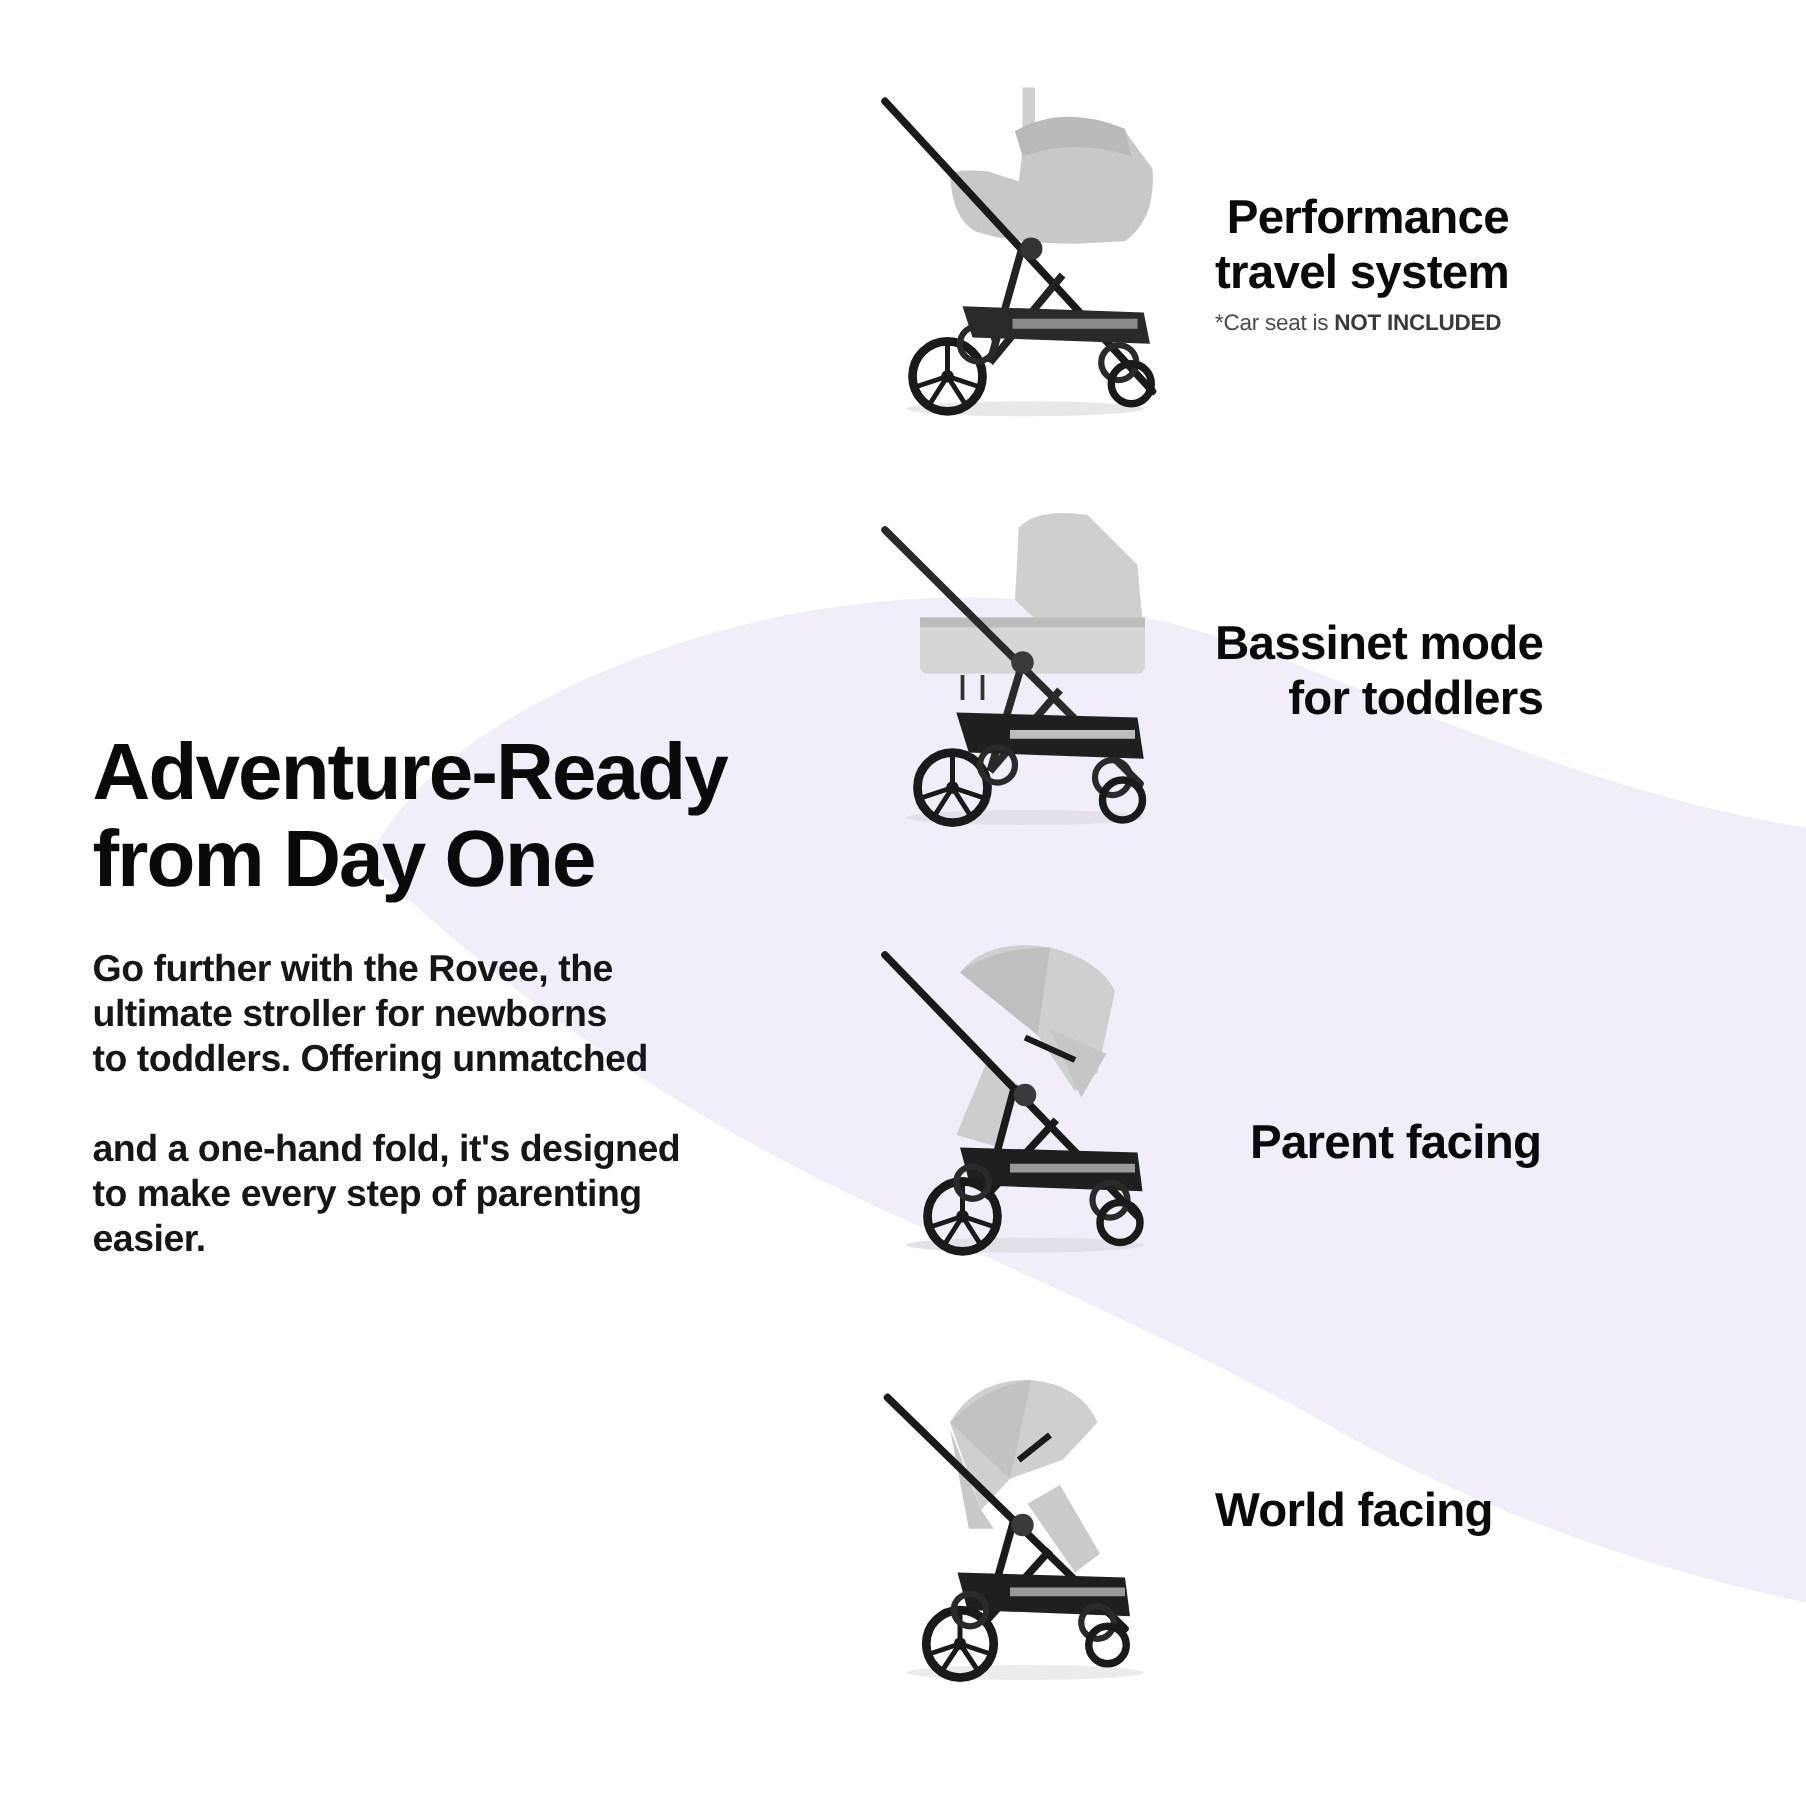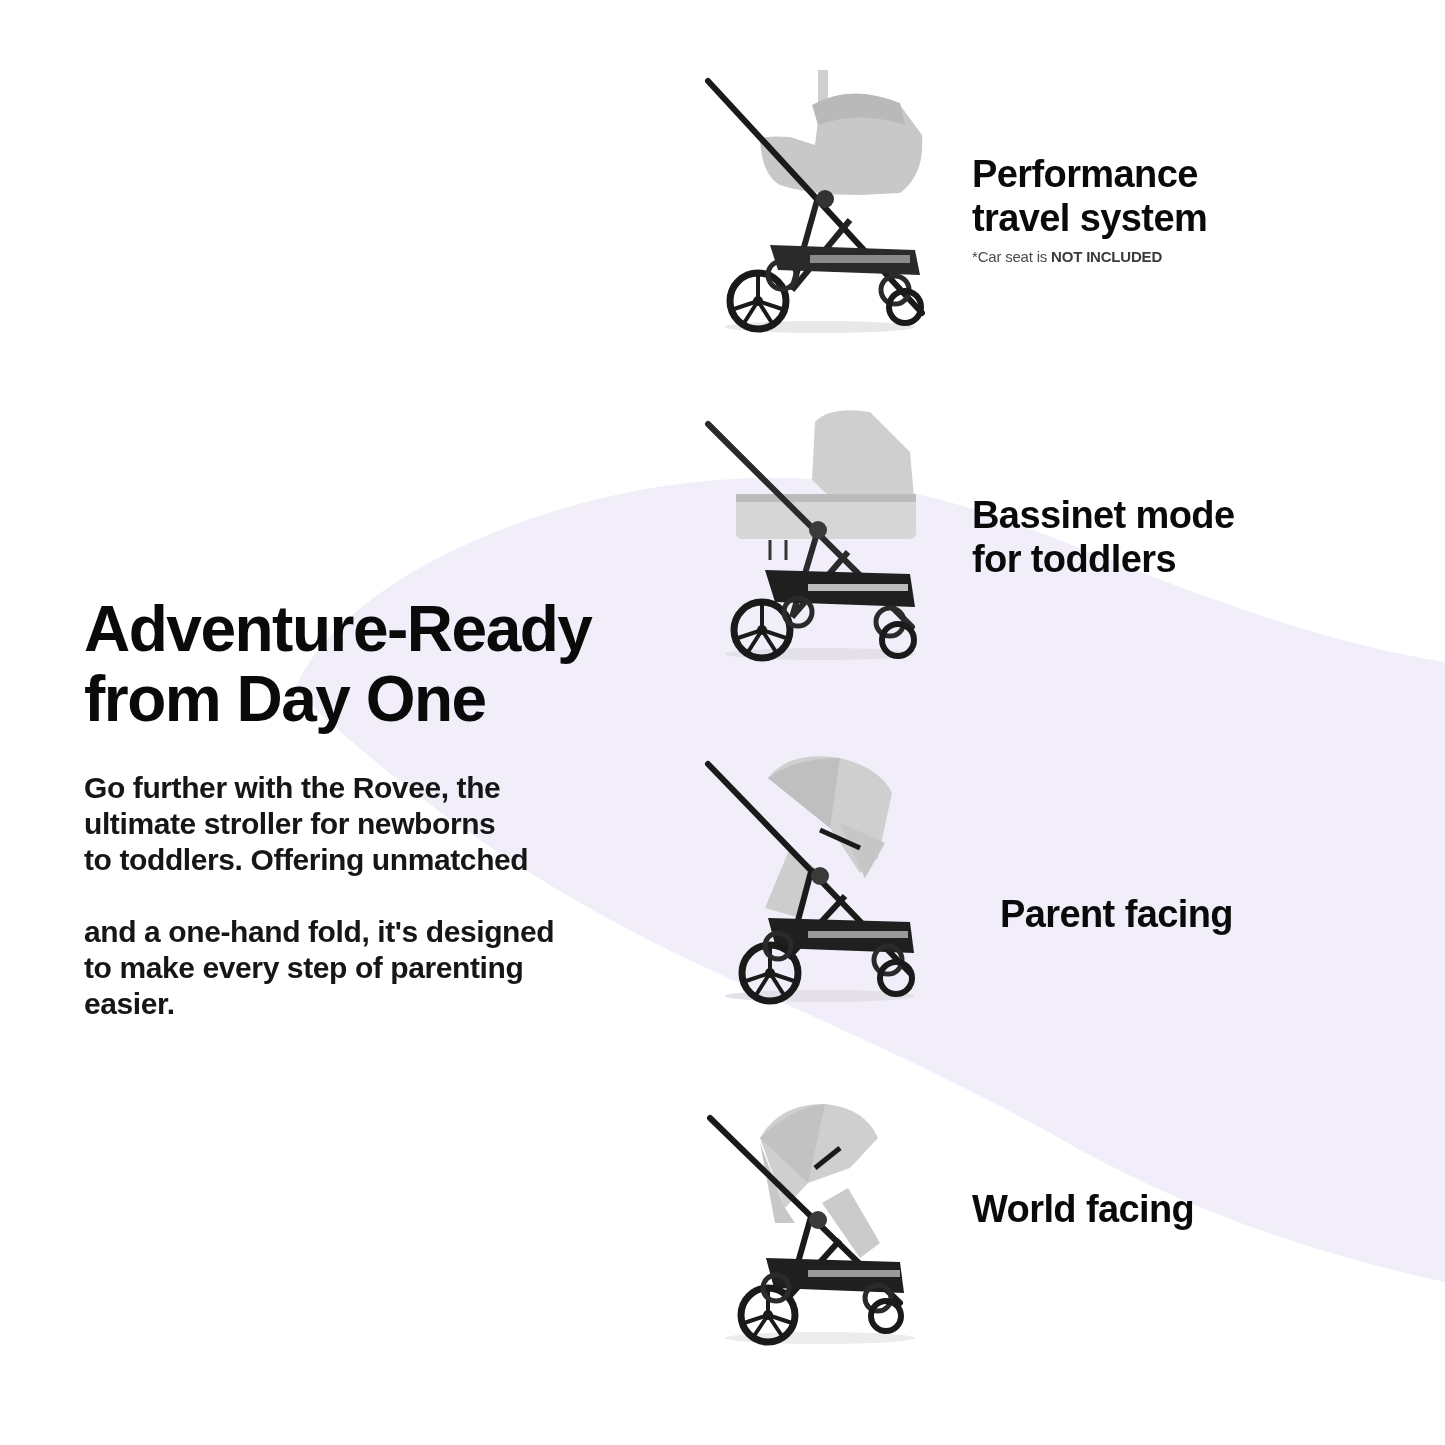--- a/index.html
+++ b/index.html
@@ -4,36 +4,36 @@
   <style>
     html, body { margin: 0; padding: 0; }
     body {
       width: 1445px; height: 1445px; position: relative; overflow: hidden;
       background: #ffffff;
       font-family: "Liberation Sans", "DejaVu Sans", sans-serif;
       color: #0d0d0d;
     }
     .swoosh { position: absolute; left: 0; top: 0; width: 1445px; height: 1445px; z-index: 0; }
 
-    .hero { position: absolute; left: 84px; top: 582px; width: 620px; z-index: 2; margin-top: 12px; }
+    .hero { position: absolute; left: 74px; top: 582px; width: 620px; z-index: 2; }
     .hero-title {
       margin: 0; font-weight: 700; font-size: 64px; line-height: 70px;
       letter-spacing: -1.5px; color: #0a0a0a;
     }
     .hero-body {
       margin: 36px 0 0 0; font-size: 30px; line-height: 36px; font-weight: 700;
       color: #161616; letter-spacing: -0.4px; width: 560px;
     }
 
     .mode { position: absolute; left: 972px; z-index: 2; }
     .mode-title {
       margin: 0; font-weight: 700; font-size: 38px; line-height: 44px;
-      letter-spacing: -0.6px; color: #0a0a0a;
-    }
-    .mode-note { margin-top: 8px; font-size: 15px; color: #4a4a4a; letter-spacing: -0.2px; }
+      letter-spacing: -0.6px; color: #0a0a0a; text-align: right;
+    }
+    .mode-note { margin-top: 8px; font-size: 18px; color: #4a4a4a; letter-spacing: -0.2px; }
     .mode-note b { color: #3a3a3a; font-weight: 700; }
 
     .stroller { position: absolute; z-index: 1; }
     .stroller svg { display: block; }
   </style>
 </head>
 <body>
 
 <svg class="swoosh" viewBox="0 0 1445 1445">
   <path d="M 295 690

